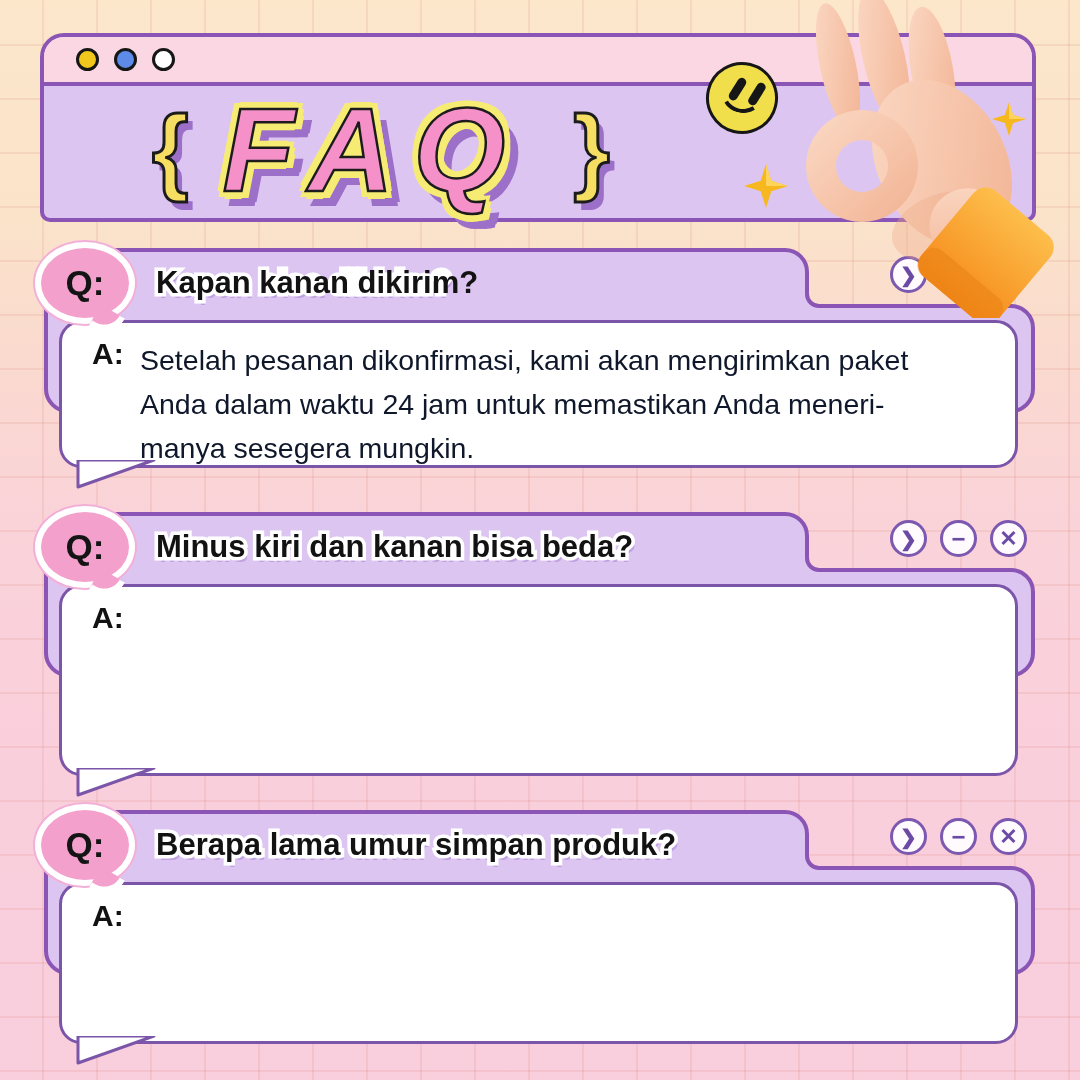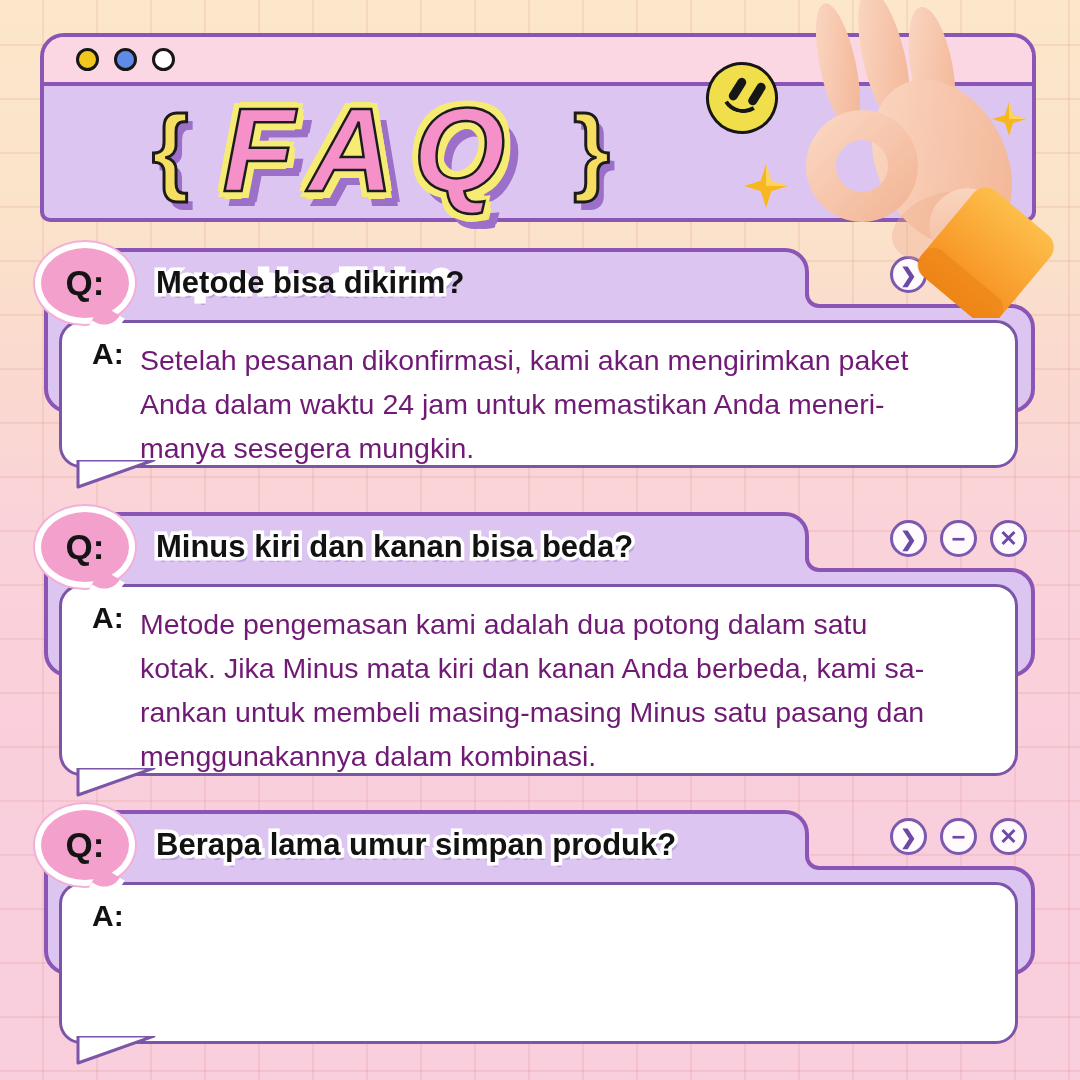--- a/index.html
+++ b/index.html
@@ -99,21 +99,21 @@
   }
   .ctrl.close{font-size:22px;}
   .ctrl.minus{font-size:24px;}
   .abox{
     position:absolute; left:15px; top:72px; width:959px; box-sizing:border-box;
     background:#fff; border:3px solid #7B55A8; border-radius:22px;
     padding:15px 26px 0 78px;
   }
   .b1 .abox{height:148px;} .b2 .abox{height:192px;} .b3 .abox{height:162px;}
   .alabel{position:absolute; left:30px; top:14px; font-size:30px; font-weight:bold; color:#121212;}
-  .answer{font-size:28.5px; line-height:44px; color:#701a75; white-space:pre-line;}
+  .answer{font-size:28.5px; line-height:44px; color:#0f172a; white-space:pre-line;}
   .atail{position:absolute; left:14px; bottom:-25px; width:82px; height:30px;}
 </style>
 </head>
 <body>
 
 <div class="page">
 
   <div class="browser">
     <div class="titlebar">
       <span class="dot yellow"></span>
@@ -145,21 +145,21 @@
   </svg>
 
   <div class="block b1">
     <svg class="tabshape" width="991" height="165" viewBox="0 0 991 165">
       <path d="M24,2 L741,2 A22,22 0 0 1 763,24 L763,46 A12,12 0 0 0 775,58 L967,58 A22,22 0 0 1 989,80 L989,141 A22,22 0 0 1 967,163 L24,163 A22,22 0 0 1 2,141 L2,24 A22,22 0 0 1 24,2 Z" fill="#DCC6F1" stroke="#8A55B4" stroke-width="4"></path>
     </svg>
     <div class="qbubble">
       <span>Q:</span>
       <span class="qtail"></span>
     </div>
-    <div class="qtitle" data-text="Kapan bisa dikirim?">Metode bisa dikirim?</div>
+    <div class="qtitle" data-text="Kapan bisa dikirim?">Kapan kanan dikirim?</div>
     <div class="ctrls">
       <div class="ctrl">
           <span>❯</span>
         </div>
       <div class="ctrl minus">
           <span>−</span>
         </div>
       <div class="ctrl close">
           <span>✕</span>
         </div>
@@ -190,24 +190,20 @@
         </div>
       <div class="ctrl minus">
           <span>−</span>
         </div>
       <div class="ctrl close">
           <span>✕</span>
         </div>
     </div>
     <div class="abox">
       <span class="alabel">A:</span>
-      <div class="answer">Metode pengemasan kami adalah dua potong dalam satu
-kotak. Jika Minus mata kiri dan kanan Anda berbeda, kami sa-
-rankan untuk membeli masing-masing Minus satu pasang dan
-menggunakannya dalam kombinasi.</div>
       <svg class="atail" viewBox="0 0 82 30">
         <polygon points="2,0 78,0 2,27" fill="#ffffff" stroke="#7B55A8" stroke-width="3" stroke-linejoin="round"></polygon>
       </svg>
     </div>
   </div>
 
   <div class="block b3">
     <svg class="tabshape" width="991" height="165" viewBox="0 0 991 165">
       <path d="M24,2 L741,2 A22,22 0 0 1 763,24 L763,46 A12,12 0 0 0 775,58 L967,58 A22,22 0 0 1 989,80 L989,141 A22,22 0 0 1 967,163 L24,163 A22,22 0 0 1 2,141 L2,24 A22,22 0 0 1 24,2 Z" fill="#DCC6F1" stroke="#8A55B4" stroke-width="4"></path>
     </svg>

